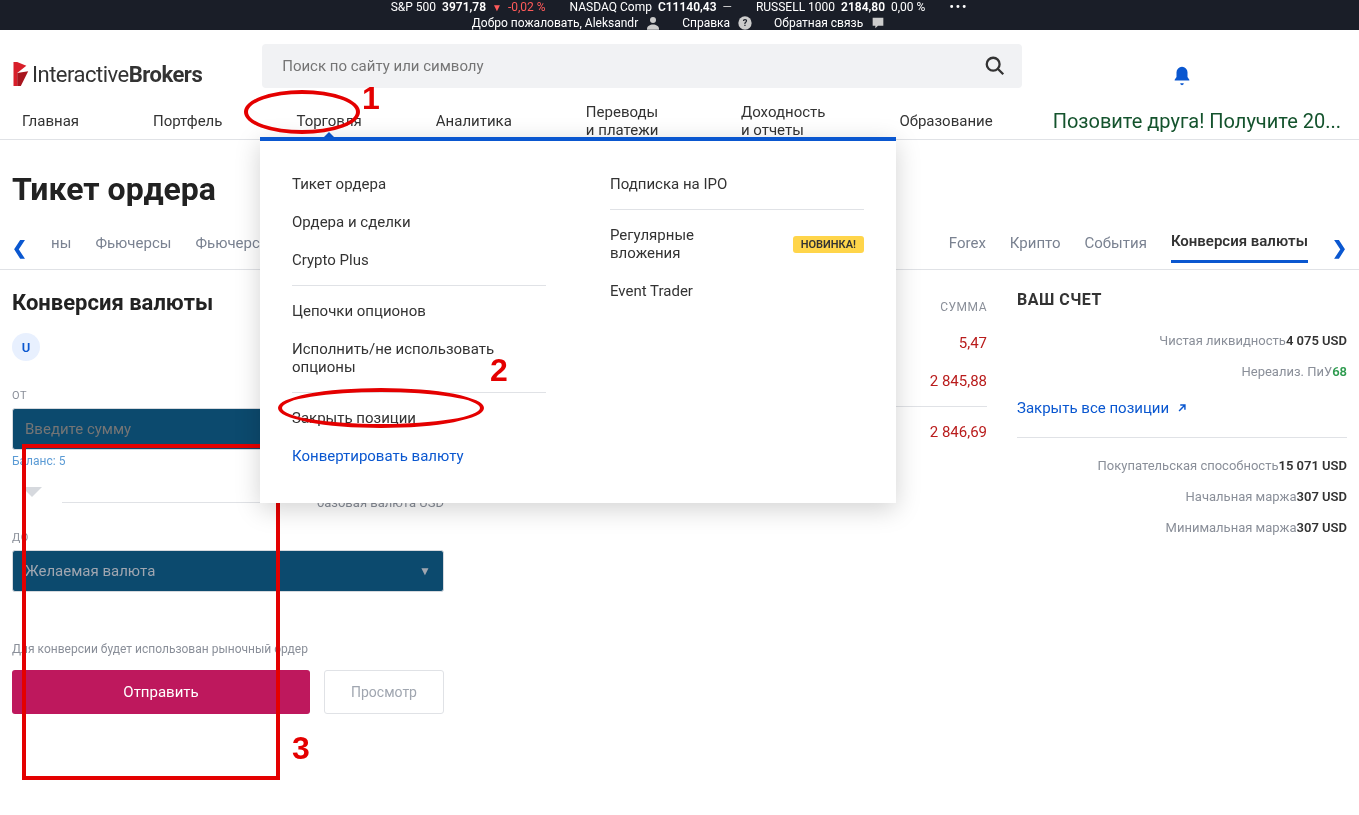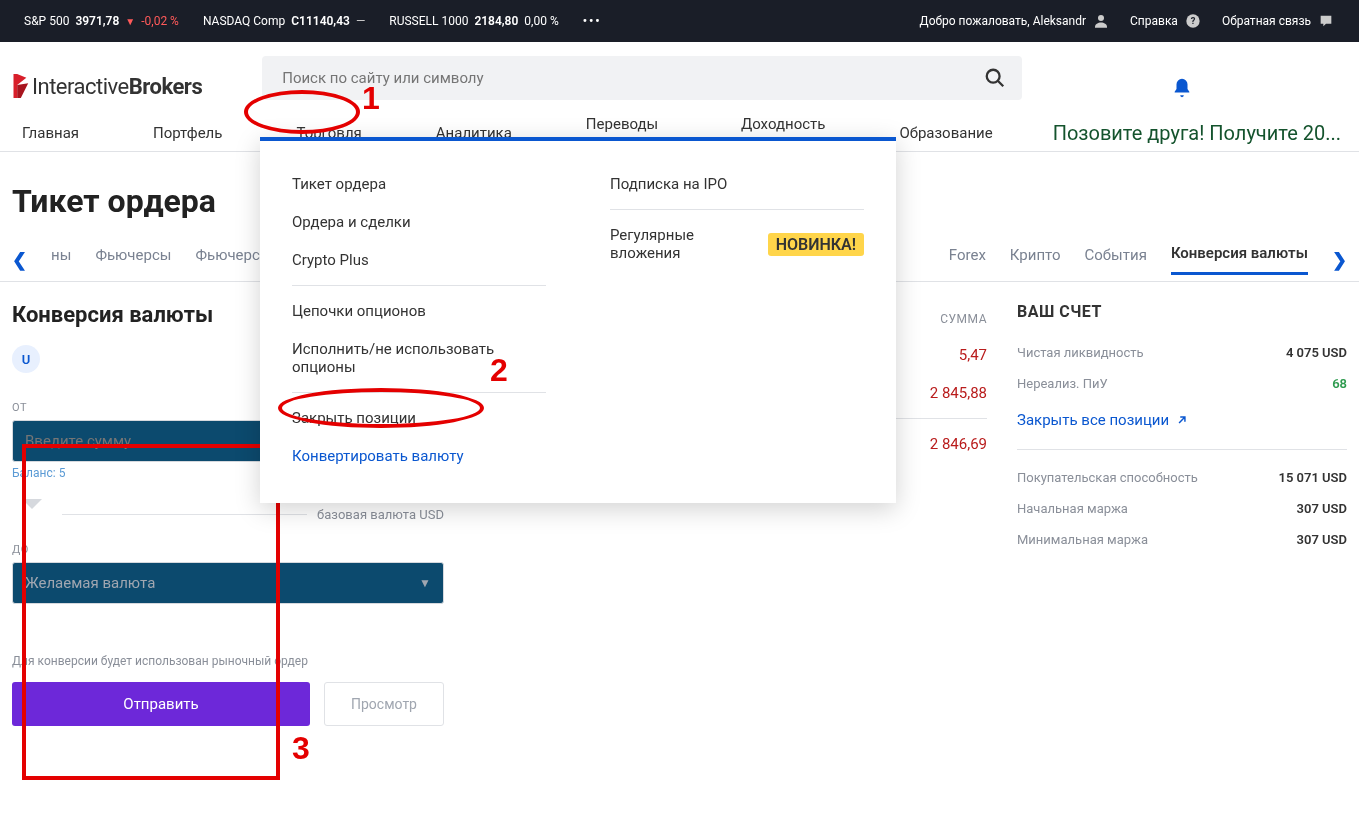--- a/index.html
+++ b/index.html
@@ -1,19 +1,19 @@
 <!DOCTYPE html>
 <html><head>
   <meta charset="utf-8">
   <style>
     * { box-sizing: border-box; margin: 0; padding: 0; font-family: -apple-system, BlinkMacSystemFont, "Segoe UI", Roboto, Arial, sans-serif; }
     body { background: #fff; color: #333; width: 1359px; }
 
     
-    .ticker-bar { background: #1a1e28; color: #fff; height: 42px; display: flex; align-items: center; padding: 0 24px; font-size: 12px; justify-content: space-between; }
+    .ticker-bar { background: #1a1e28; color: #fff; height: 30px; display: flex; align-items: center; padding: 0 8px; font-size: 12px; justify-content: space-between; flex-direction: column; }
     .ticker-left { display: flex; align-items: center; gap: 24px; }
     .ticker-item { display: flex; align-items: center; gap: 6px; }
     .ticker-item .value { font-weight: 600; }
     .ticker-item .neg { color: #ff5a5a; }
     .ticker-item .arrow-down { color: #ff5a5a; font-size: 10px; }
     .ticker-item .dash { color: #ccc; }
     .ticker-dots { color: #fff; font-weight: bold; letter-spacing: 2px; }
     .ticker-right { display: flex; align-items: flex-start; gap: 20px; }
     .ticker-right-item { display: flex; align-items: center; gap: 6px; cursor: pointer; }
     .ticker-right-item .icn { width: 18px; height: 18px; display: inline-flex; align-items: center; justify-content: center; }
@@ -35,21 +35,21 @@
     .nav-item { padding: 0 14px; height: 100%; display: flex; align-items: center; color: #333; cursor: pointer; position: relative; margin-right: 46px; }
     .nav-item.active-indicator::after { content: ''; position: absolute; bottom: -1px; left: 50%; transform: translateX(-50%); width: 0; height: 0; border-left: 8px solid transparent; border-right: 8px solid transparent; border-bottom: 8px solid #0a57d0; }
     .nav-right { margin-left: auto; color: #14532d; font-size: 20px; padding-right: 10px; cursor: pointer; white-space: nowrap; }
 
     
     .dropdown { position: absolute; top: 137px; left: 260px; width: 636px; background: #fff; box-shadow: 0 6px 24px rgba(0,0,0,0.18); z-index: 100; padding: 24px 0 28px; display: flex; border-top: 4px solid #0a57d0; }
     .dropdown-col { flex: 1; padding: 0 32px; }
     .dropdown-item { padding: 10px 0; font-size: 15px; color: #333; cursor: pointer; display: flex; align-items: center; gap: 10px; }
     .dropdown-item.highlight { color: #0a57d0; }
     .dropdown-divider { height: 1px; background: #e0e2e6; margin: 6px 0; }
-    .badge-new { background: #ffd54a; color: #333; font-size: 16px; font-weight: 600; padding: 2px 8px; border-radius: 3px; margin-left: 40px; }
+    .badge-new { background: #ffd54a; color: #333; font-size: 11px; font-weight: 600; padding: 2px 8px; border-radius: 3px; margin-left: 40px; }
 
     
     .anno-ellipse { position: absolute; border: 4px solid #e40000; border-radius: 50%; z-index: 200; pointer-events: none; }
     .anno-num { position: absolute; color: #e40000; font-weight: 900; font-size: 32px; z-index: 201; pointer-events: none; font-family: Arial, sans-serif; }
     .anno-rect { position: absolute; border: 4px solid #e40000; z-index: 50; pointer-events: none; }
 
     
     .page-title-area { padding: 30px 12px 18px; }
     .page-title { font-size: 32px; font-weight: 700; color: #222; }
 
@@ -74,32 +74,32 @@
     .form-field { width: 100%; border: 1px solid #d6d9de; border-radius: 3px; height: 42px; padding: 0 12px; font-size: 15px; color: #7a8291; background: #0c4a6e; display: flex; align-items: center; justify-content: space-between; margin-bottom: 4px; }
     .form-field.placeholder { color: #a0a6b0; }
     .field-balance { font-size: 12px; color: #5b9bd5; margin-bottom: 25px; }
     .base-currency-row { display: flex; align-items: center; gap: 10px; font-size: 13px; color: #8a8f99; margin-bottom: 20px; margin-top: 4px;}
     .base-currency-row .line { flex: 1; height: 1px; background: #e0e2e6; }
     .swap-arrow { position: relative; width: 40px; height: 18px; display: flex; justify-content: center; }
     .swap-arrow::before { content: ''; position: absolute; top: -6px; width: 0; height: 0; border-left: 10px solid transparent; border-right: 10px solid transparent; border-top: 10px solid #d6d9de; }
     .dropdown-caret { color: #a0a6b0; font-size: 12px; }
     .conversion-note { font-size: 12px; color: #8a8f99; margin-top: 50px; margin-bottom: 14px; }
     .form-buttons { display: flex; gap: 14px; }
-    .btn-submit { flex: 1; height: 44px; background: #6d28d9; color: #fff; border: none; border-radius: 3px; font-size: 15px; cursor: pointer; }
+    .btn-submit { flex: 1; height: 44px; background: #be185d; color: #fff; border: none; border-radius: 3px; font-size: 15px; cursor: pointer; }
     .btn-preview { width: 120px; height: 44px; background: #fff; color: #a0a6b0; border: 1px solid #e0e2e6; border-radius: 3px; font-size: 14px; cursor: pointer; }
 
     
     .mid-row { display: flex; align-items: center; justify-content: space-between; padding: 10px 0; font-size: 15px; }
     .mid-label { color: #333; }
     .mid-label-sm { color: #8a8f99; font-size: 12px; text-transform: uppercase; letter-spacing: 0.5px;}
     .mid-val { color: #b91c1c; font-weight: 400; }
 
     
     .acct-title { font-size: 16px; font-weight: 700; margin-bottom: 16px; letter-spacing: 0.5px; }
-    .acct-row { display: flex; justify-content: space-between; padding: 8px 0; font-size: 13px; }
+    .acct-row { display: flex; justify-content: flex-end; padding: 8px 0; font-size: 13px; }
     .acct-label { color: #8a8f99; }
     .acct-val { font-weight: 600; color: #333; }
     .acct-val.green { color: #2e9b4f; }
     .acct-link { color: #0a57d0; font-size: 15px; display: flex; align-items: center; gap: 6px; padding: 12px 0 16px; cursor: pointer; }
     .acct-divider { height: 1px; background: #e0e2e6; margin: 4px 0 12px; }
 
     svg { display: block; }
   </style>
 </head>
 <body>
@@ -199,20 +199,21 @@
     <div class="dropdown-item">Закрыть позиции</div>
     <div class="dropdown-item highlight">Конвертировать валюту</div>
   </div>
   <div class="dropdown-col">
     <div class="dropdown-item">Подписка на IPO</div>
     <div class="dropdown-divider"></div>
     <div class="dropdown-item">
       <span>Регулярные вложения</span>
       <span class="badge-new">НОВИНКА!</span>
     </div>
+    <div class="dropdown-item">Event Trader</div>
   </div>
 </div>
 
 <div class="anno-ellipse" style="top:90px; left:244px; width:116px; height:44px;"></div>
 <div class="anno-num" style="top:80px; left:362px;">1</div>
 <div class="anno-ellipse" style="top:388px; left:278px; width:206px; height:40px;"></div>
 <div class="anno-num" style="top:352px; left:490px;">2</div>
 <div class="anno-rect" style="top:444px; left:22px; width:258px; height:336px;"></div>
 <div class="anno-num" style="top:730px; left:292px;">3</div>
 

